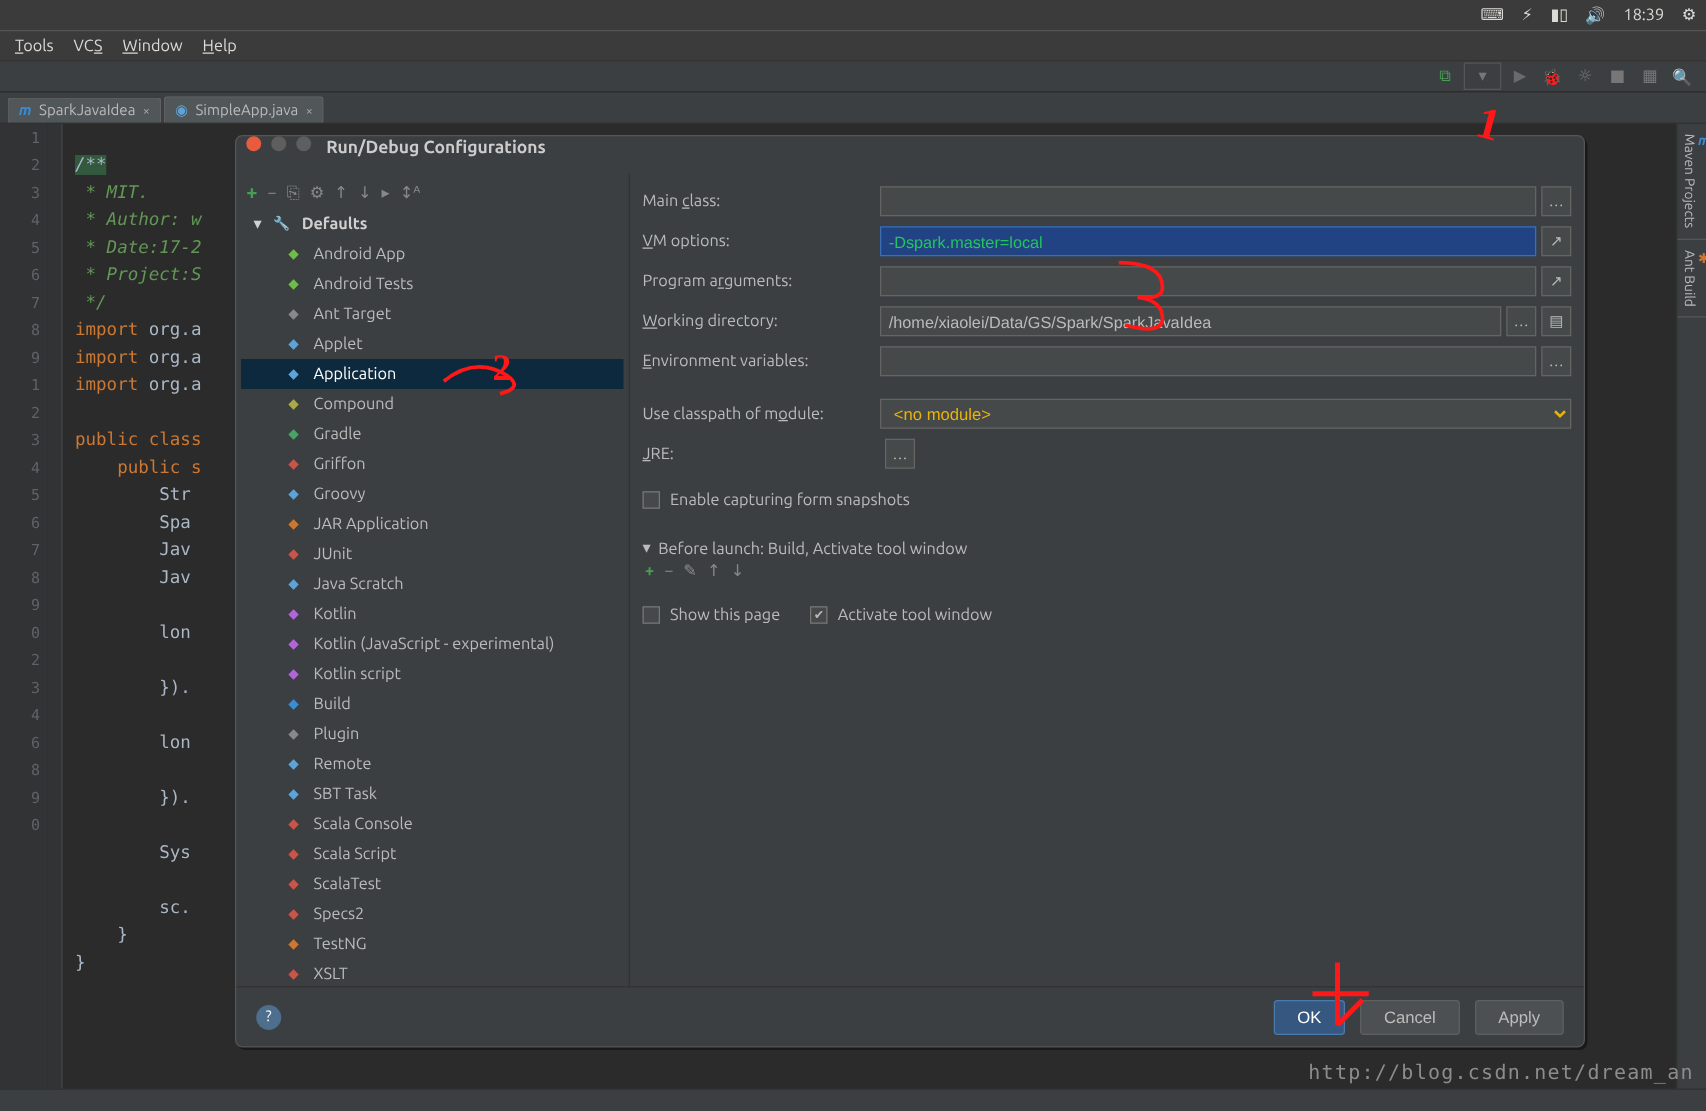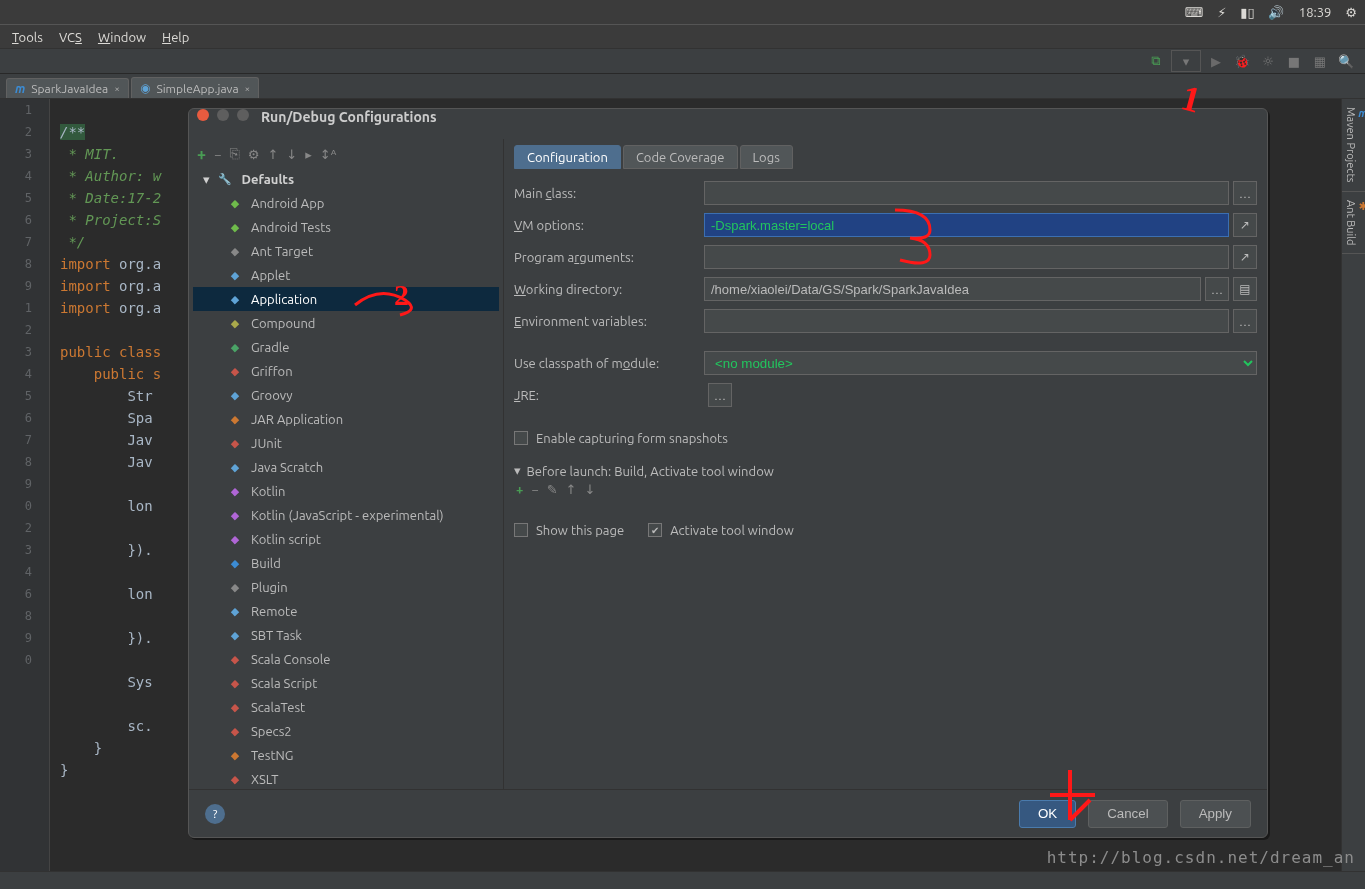--- a/index.html
+++ b/index.html
@@ -43,22 +43,22 @@
   .dlg-right { flex:1; display:flex; flex-direction:column; padding:6px 10px 6px 10px; overflow:auto; }
   .tabs2 { display:flex; gap:2px; margin-bottom:8px; }
   .tab2 { padding:4px 12px; background:#515658; border:1px solid #616161; border-top-left-radius:3px; border-top-right-radius:3px; color:#bbbbbb; }
   .tab2.sel { background:#4e6e8e; color:#fff; border-color:#4e6e8e; }
   .form-row { display:flex; align-items:center; height:32px; }
   .form-row label { width:190px; color:#bbb; }
   .form-row .u { text-decoration: underline; }
   .form-row input[type=text] { flex:1; height:24px; background:#45494a; border:1px solid #646464; color:#bbb; padding:0 6px; font-size:13px; }
   .form-row input.highlight { background:#214283; color:#22c55e; border:1px solid #3c6fb1; }
   .form-row .btn-sq { width:24px; height:24px; margin-left:4px; background:#45494a; border:1px solid #646464; display:flex; align-items:center; justify-content:center; color:#bbb; font-size:12px; }
-  .form-row select { flex:1; height:24px; background:#45494a; border:1px solid #646464; color:#22c55e; padding:0 6px; }
-  .checkbox { display:flex; align-items:flex-end; gap:8px; height:26px; }
+  .form-row select { flex:1; height:24px; background:#45494a; border:1px solid #646464; color:#eab308; padding:0 6px; }
+  .checkbox { display:flex; align-items:center; gap:8px; height:26px; }
   .chk { width:14px;height:14px;border:1px solid #777;background:#45494a;display:inline-flex;align-items:center;justify-content:center;font-size:10px;color:#bbb; }
   .chk.on::after { content:"✔"; }
   .section-title { display:flex; align-items:center; gap:6px; margin-top:18px; color:#bbb; }
   .before-tb { display:flex; gap:8px; padding:4px 2px; color:#888; }
   .before-tb .add { color:#499C54; font-weight:bold; }
   .before-list { background:#3c3f41; border:1px solid #555; height:64px; padding:4px 6px; color:#bbb; }
   .dialog-footer { height:48px; border-top:1px solid #323232; display:flex; align-items:center; padding:0 16px; gap:12px; }
   .dialog-footer .spacer { flex:1; }
   .dialog-footer .help { width:20px;height:20px;border-radius:50%; background:#4e6e8e; color:#fff; display:flex;align-items:center;justify-content:center; font-size:12px; }
   .btn { height:28px; padding:0 18px; border-radius:3px; border:1px solid #5e6060; background:#4c5052; color:#bbb; }
@@ -313,25 +313,20 @@
             </div>
             <div class="tree-row child">
               <span class="ti" style="color: rgb(199, 85, 74);">◆</span>
               <span>XSLT</span>
             </div>
           </div>
       </div>
     </div>
 
     <div class="dlg-right">
-      <div class="tabs2">
-        <div class="tab2 sel">Configuration</div>
-        <div class="tab2">Code Coverage</div>
-        <div class="tab2">Logs</div>
-      </div>
 
       <div class="form-row">
         <label>Main <span class="u">c</span>lass:</label>
         <input type="text" value="" style="">
         <span class="btn-sq">…</span>
       </div>
       <div class="form-row">
         <label><span class="u">V</span>M options:</label>
         <input type="text" class="highlight" value="-Dspark.master=local" style="">
         <span class="btn-sq">↗</span>

